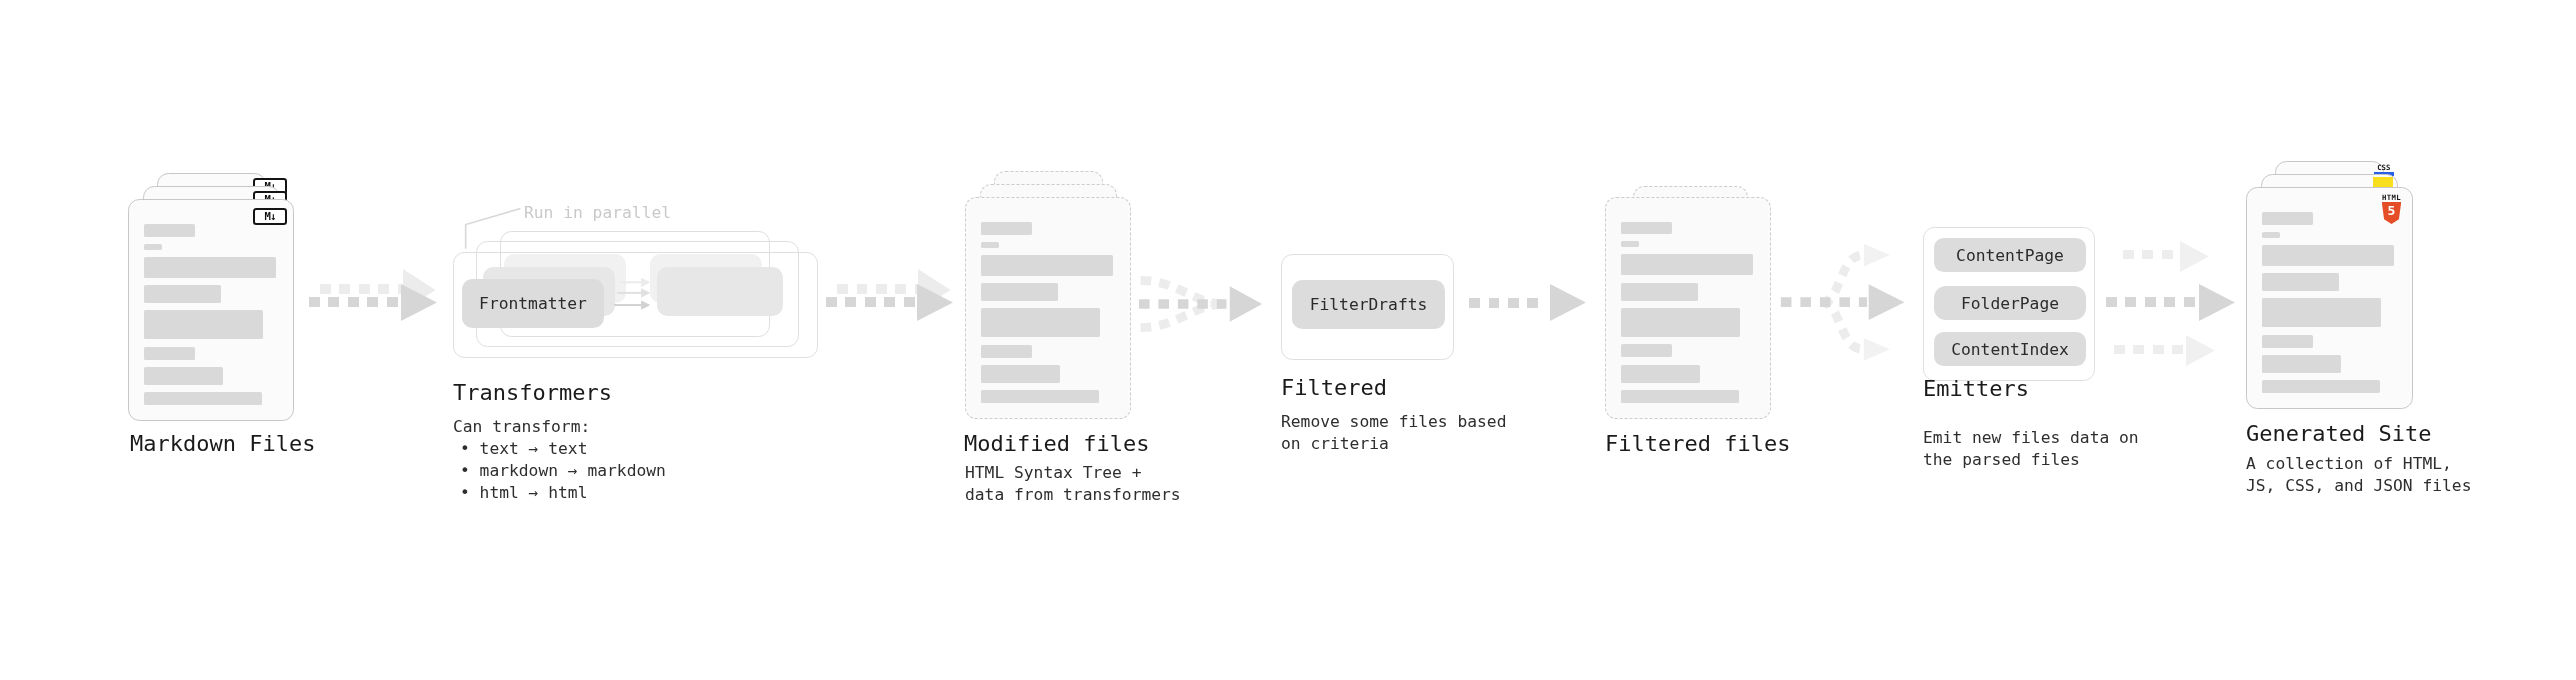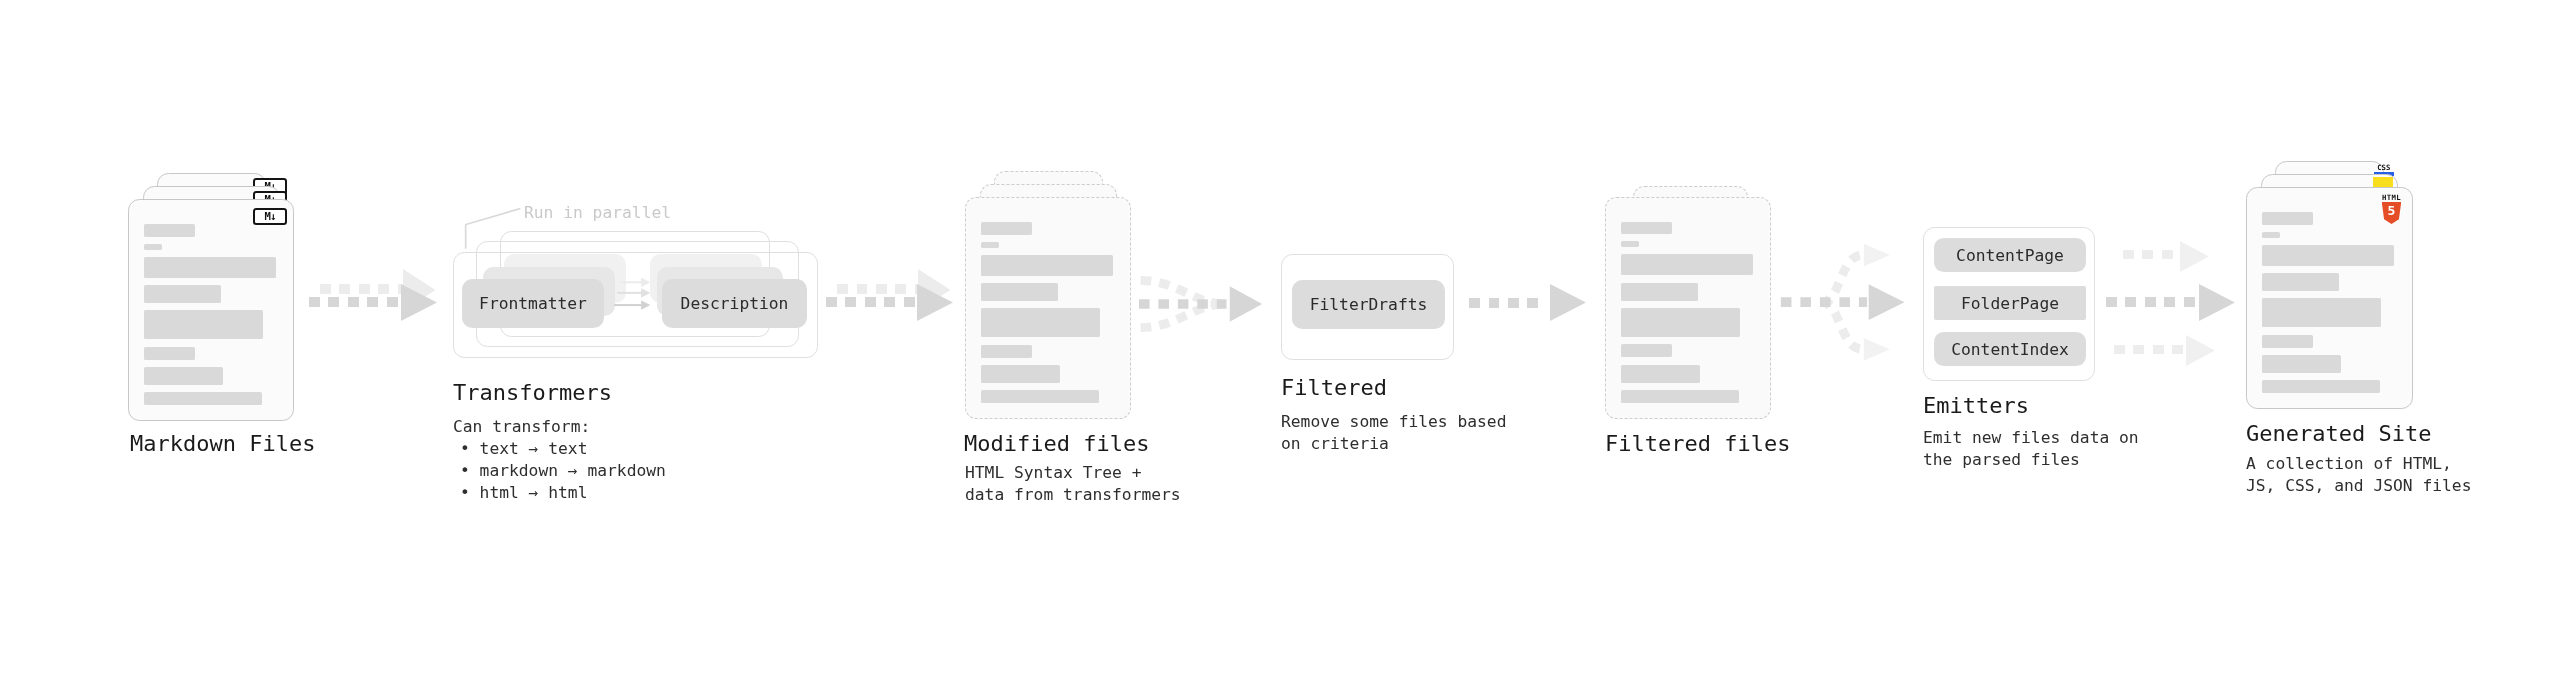--- a/index.html
+++ b/index.html
@@ -88,21 +88,20 @@
     <polyline points="76,8 8,28 8,58" fill="none" stroke="#d8d8d8" stroke-width="2"></polyline>
   </svg>
   <div class="obox" style="left:500px;top:231px;width:270px;height:106px"></div>
   <div class="obox" style="left:476px;top:241px;width:323px;height:106px"></div>
   <div class="obox" style="left:453px;top:252px;width:365px;height:106px"></div>
   <div class="pill l3" style="left:504px;top:254px;width:122px;height:49px"></div>
   <div class="pill l3" style="left:650px;top:254px;width:112px;height:49px"></div>
   <div class="pill l2" style="left:483px;top:267px;width:132px;height:49px"></div>
   <div class="pill l2" style="left:657px;top:267px;width:126px;height:49px"></div>
   <div class="pill" style="left:462px;top:279px;width:142px;height:49px">Frontmatter</div>
-  <div class="pill" style="left:662px;top:279px;width:145px;height:49px">Description</div>
   <svg class="asvg" style="left:612px;top:275px" width="46" height="39" viewBox="0 0 56 48">
     <g stroke="#ebebeb" fill="#ebebeb">
         <line x1="10" y1="9" x2="36" y2="9" stroke-width="2.5"></line>
         <path d="M36,4 L46,9 L36,14 Z"></path>
       </g>
     <g stroke="#e0e0e0" fill="#e0e0e0">
         <line x1="6" y1="22" x2="36" y2="22" stroke-width="2.5"></line>
         <path d="M36,17 L46,22 L36,27 Z"></path>
       </g>
     <g stroke="#d2d2d2" fill="#d2d2d2">
@@ -184,23 +183,23 @@
     <path d="M56,74 C80,74 78,17 106,16" fill="none" stroke="#ececec" stroke-width="11" stroke-dasharray="12 10"></path>
     <path d="M56,74 C80,74 78,131 106,132" fill="none" stroke="#ececec" stroke-width="11" stroke-dasharray="12 10"></path>
     <path d="M108,2 L140,16 L108,30 Z" fill="#f2f2f2"></path>
     <path d="M108,118 L140,132 L108,146 Z" fill="#f2f2f2"></path>
     <path d="M6,74 H112" fill="none" stroke="#d6d6d6" stroke-width="12" stroke-dasharray="13 11"></path>
     <path d="M114,52 L158,74 L114,96 Z" fill="#d6d6d6"></path>
   </svg>
 
   <div class="obox filled" style="left:1923px;top:227px;width:172px;height:154px"></div>
   <div class="pill" style="left:1934px;top:238px;width:152px;height:34px;border-radius:9.8px">ContentPage</div>
-  <div class="pill" style="left:1934px;top:286px;width:152px;height:34px;border-radius:2px">FolderPage</div>
+  <div class="pill" style="left:1934px;top:286px;width:152px;height:34px;border-radius:12px">FolderPage</div>
   <div class="pill" style="left:1934px;top:332px;width:152px;height:34px;border-radius:9.8px">ContentIndex</div>
-  <div class="title" style="left:1923px;top:393px">Emitters</div>
+  <div class="title" style="left:1923px;top:376px">Emitters</div>
   <div class="sub" style="left:1923px;top:427px">
     <div>Emit new files data on</div>
     <div>the parsed files</div>
   </div>
 
   <div class="dash xlight" style="left:2123px;top:250px;width:55px"></div>
   <div class="head xlight" style="left:2180px;top:241px"></div>
   <div class="dash" style="left:2106px;top:297px;width:91px"></div>
   <div class="head" style="left:2199px;top:284px"></div>
   <div class="dash xlight" style="left:2114px;top:345px;width:70px"></div>

